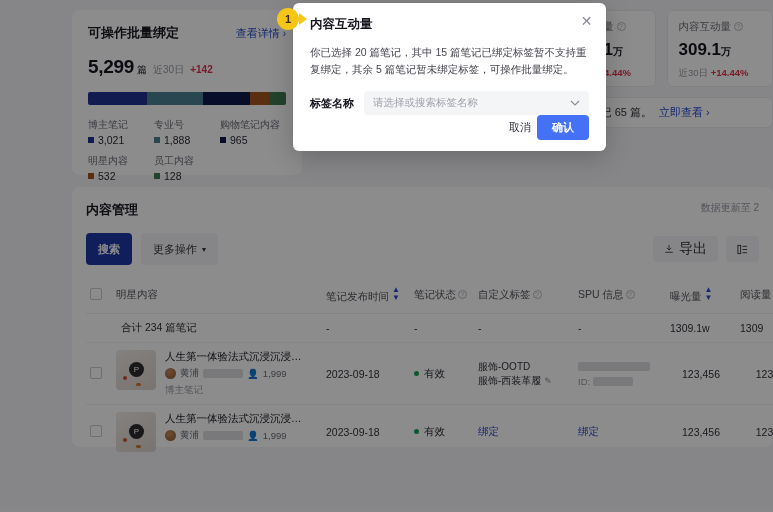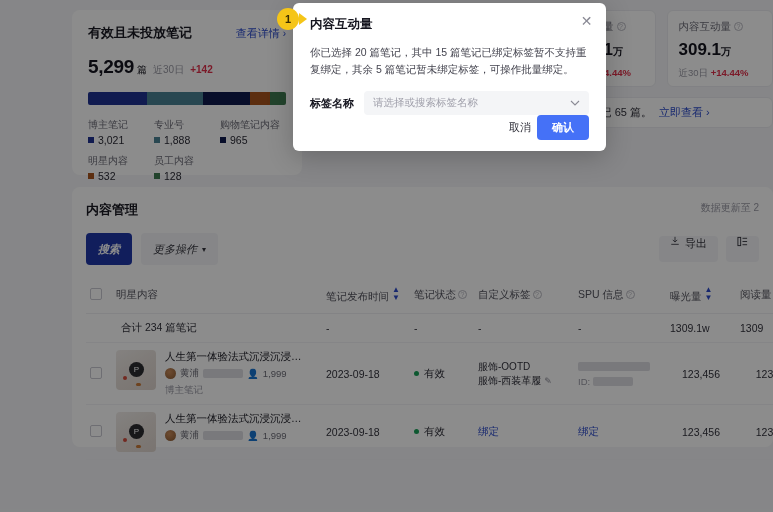--- a/index.html
+++ b/index.html
@@ -98,26 +98,25 @@
   #toolbar { margin-top: 14px; display: flex; align-items: center; gap: 9px; }
   #search-box {
     width: 192px; height: 26px; background: #f4f5f7; border-radius: 4px;
     display: flex; align-items: center; gap: 6px; padding: 0 9px;
     font-size: 10.5px; color: #a0a0ab;
   }
   .btn {
     height: 26px; border-radius: 4px; display: inline-flex; align-items: center;
     justify-content: center; gap: 5px; font-size: 11px; padding: 16px 12px;
     white-space: nowrap;
-    font-style: italic;
   }
   .btn-primary { background: #1f38a8; color: #fff; font-weight: bold; }
   .btn-plain { background: #f4f5f7; color: #33333d; }
   #toolbar-right { margin-left: auto; display: flex; gap: 8px; }
-  .icon-btn { background: #f4f5f7; border-radius: 4px; height: 26px; padding: 0 11px; display:flex; gap:5px; font-size:11px; color:#33333d;}
+  .icon-btn { background: #f4f5f7; border-radius: 4px; height: 26px; padding: 0 11px; display:flex; align-items:center; gap:5px; font-size:14px; color:#33333d;}
 
   
   table { width: 100%; border-collapse: collapse; margin-top: 12px; table-layout: fixed; }
   thead th {
     font-size: 10.5px; color: #55555f; font-weight: normal; text-align: left;
     padding: 9px 4px; border-bottom: 1px solid #eeeef2; background: #fff;
     white-space: nowrap;
   }
   .q {
     display:inline-block; width:9px; height:9px; border:1px solid #b9b9c2; border-radius:50%;
@@ -209,21 +208,21 @@
 </style>
 </head>
 <body>
 
 <div id="page">
 
   <div id="stats-row">
 
     <div class="card" id="asset-card">
       <div class="asset-head">
-        <div class="asset-title">有效且未投放笔记</div>
+        <div class="asset-title">可操作批量绑定</div>
         <div class="asset-link">
           <span>查看详情</span><span class="chev">›</span>
         </div>
       </div>
       <div class="asset-num-row">
         <div class="asset-num">5,299</div>
         <div class="asset-unit">篇</div>
         <div class="asset-sub">近30日</div>
         <div class="asset-delta">+142</div>
       </div>

